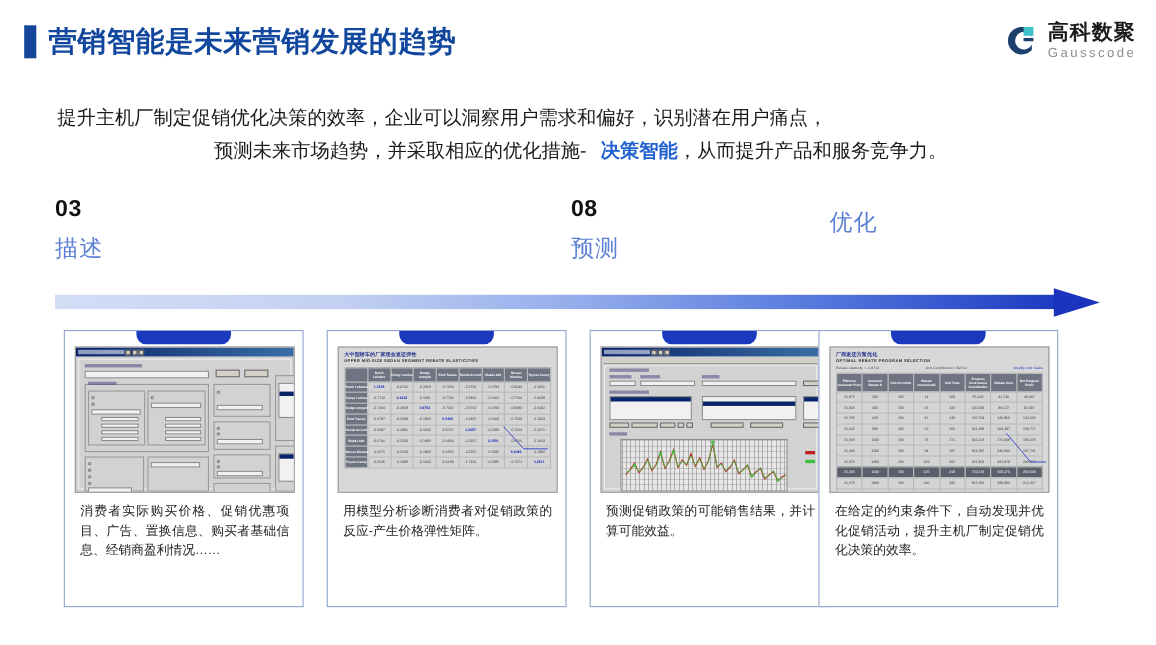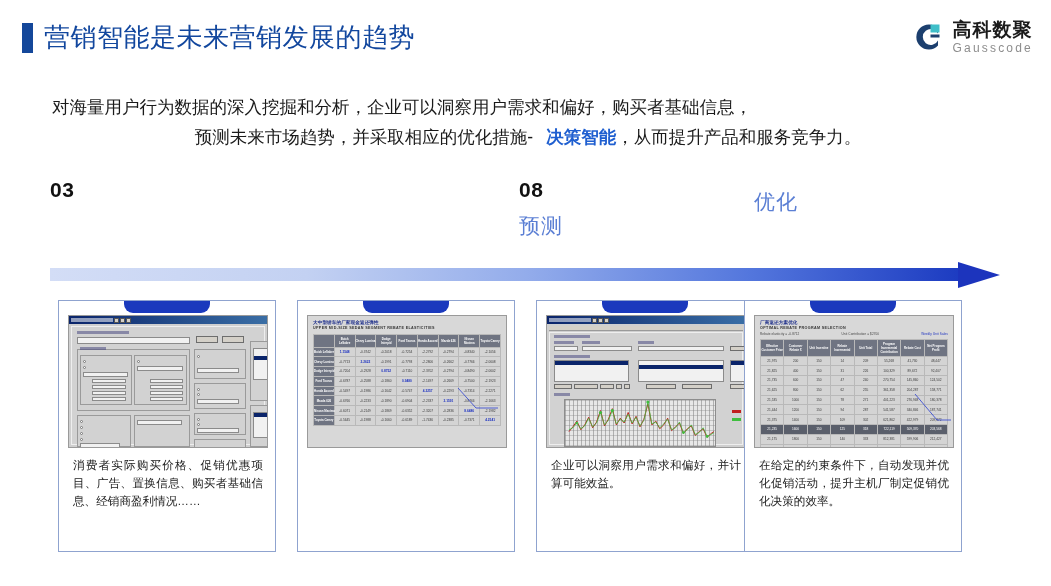--- a/index.html
+++ b/index.html
@@ -7,21 +7,21 @@
     width: 1051px; height: 586px;
     background: #ffffff;
     font-family: "Liberation Sans", "DejaVu Sans", sans-serif;
     overflow: hidden;
   }
   .slide { position: relative; width: 1051px; height: 586px; background: #fff; }
 
   
   .title-row { position: absolute; left: 22px; top: 20px; display: flex; align-items: center; }
   .title-accent { width: 11px; height: 30px; background: #14479a; margin-right: 11px; }
-  .title-text { font-size: 26px; font-weight: normal; color: #12479e; letter-spacing: .5px; white-space: nowrap; }
+  .title-text { font-size: 26px; font-weight: bold; color: #12479e; letter-spacing: .5px; white-space: nowrap; }
 
   .logo { position: absolute; right: 18px; top: 20px; display: flex; align-items: center; }
   .logo-mark { position: relative; width: 34px; height: 34px; margin-right: 7px; flex: none; }
   .logo-text { display: flex; flex-direction: column; line-height: 1; }
   .logo-cn { font-size: 19px; font-weight: bold; color: #1b1b1b; letter-spacing: 1px; }
   .logo-en { font-size: 12px; color: #8d8d8d; letter-spacing: 2.2px; margin-top: 3px; }
 
   
   .para { position: absolute; left: 52px; top: 92px; width: 952px; text-align: center;
           font-size: 17.5px; line-height: 30px; color: #1a1a1a; }
@@ -112,27 +112,28 @@
         <rect x="19.5" y="14.5" width="9" height="3" fill="#1c3f6e"></rect>
       </svg>
     </div>
     <div class="logo-text">
       <div class="logo-cn">高科数聚</div>
       <div class="logo-en">Gausscode</div>
     </div>
   </div>
 
   <div class="para">
-    <span class="l1">对海量用户行为数据的深入挖掘和分析，企业可以洞察用户需求和偏好，购买者基础信息，</span>
+    <span class="l1">提升主机厂制定促销优化决策的效率，企业可以洞察用户需求和偏好，识别潜在用户痛点，</span>
     <span class="l2"><span>预测未来市场趋势，并采取相应的优化措施-</span><span class="hl">决策智能</span><span>，从而提升产品和服务竞争力。</span></span>
   </div>
 
   <div class="steps">
     <div class="step" style="left:0">
       <div class="step-num">03</div>
+      <div class="step-label">描述</div>
     </div>
     <div class="step" style="left:469px">
       <div class="step-num">08</div>
       <div class="step-label">预测</div>
     </div>
     <div class="step" style="left:704px">
       <div class="step-label">优化</div>
     </div>
   </div>
 
@@ -316,20 +317,21 @@
                   <td class="">-0.7371</td>
                   <td class="diag">4.2541</td>
                 </tr>
               </tbody>
             </table>
         </div>
         <svg style="position:absolute;left:0;top:0;width:100%;height:100%;pointer-events:none">
           <polyline points="150,72 168,92 190,92" fill="none" stroke="#2b3fd0" stroke-width="0.8"></polyline>
         </svg>
       </div>
+      <div class="caption">用模型分析诊断消费者对促销政策的反应-产生价格弹性矩阵。</div>
     </div>
 
     <div class="card" style="left:478px">
       <div class="card-notch"></div>
       <div class="shot">
         <div class="win">
           <div class="win-title">
               <div class="tt"></div>
               <div class="bx"></div>
               <div class="bx"></div>
@@ -378,21 +380,21 @@
             </div>
 
             <div class="legend-sw" style="left:182px;top:77px;background:#c01f1f"></div>
             <div style="position:absolute;left:194px;top:74px;font-size:3.2px;color:#222;white-space:nowrap">Dodge Caravan sim</div>
             <div class="legend-sw" style="left:182px;top:85px;background:#3fbf3f"></div>
             <div style="position:absolute;left:194px;top:82px;font-size:3.2px;color:#222;white-space:nowrap">Dodge Caravan actual</div>
 
           </div>
         </div>
       </div>
-      <div class="caption">企业可以洞察用户需求和偏好，并计算可能效益。</div>
+      <div class="caption">预测促销政策的可能销售结果，并计算可能效益。</div>
     </div>
 
     <div class="card" style="left:686px">
       <div class="card-notch"></div>
       <div class="shot">
         <div class="tbl-shot">
           <div class="tbl-t1">厂商返还方案优化</div>
           <div class="tbl-t2">OPTIMAL REBATE PROGRAM SELECTION</div>
           <div class="tbl-t3">
             <span>Rebate elasticity = -0.8712</span>

